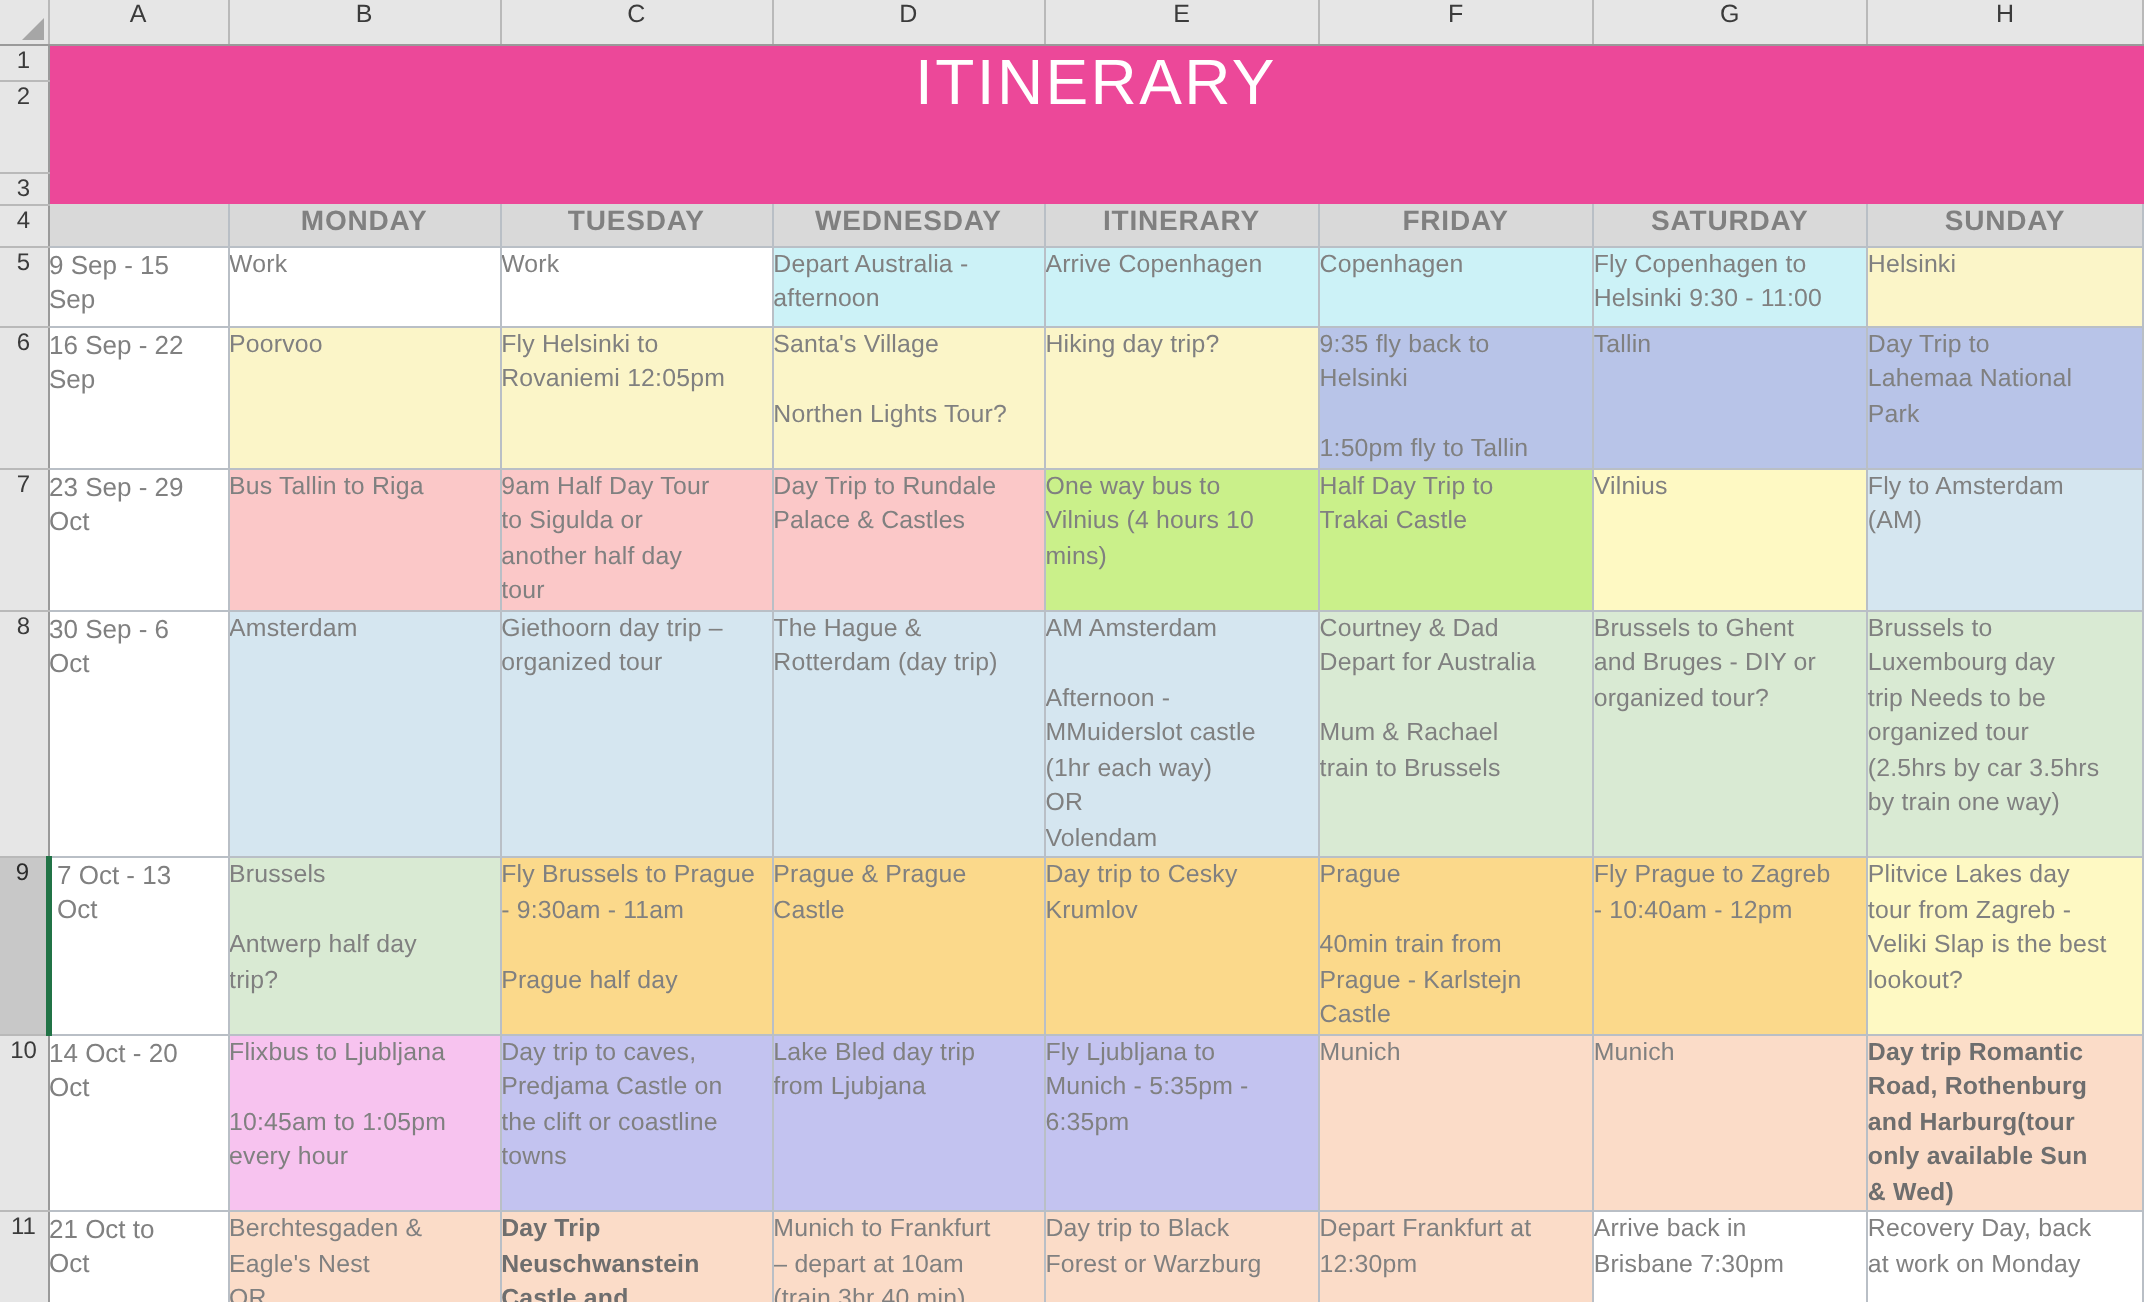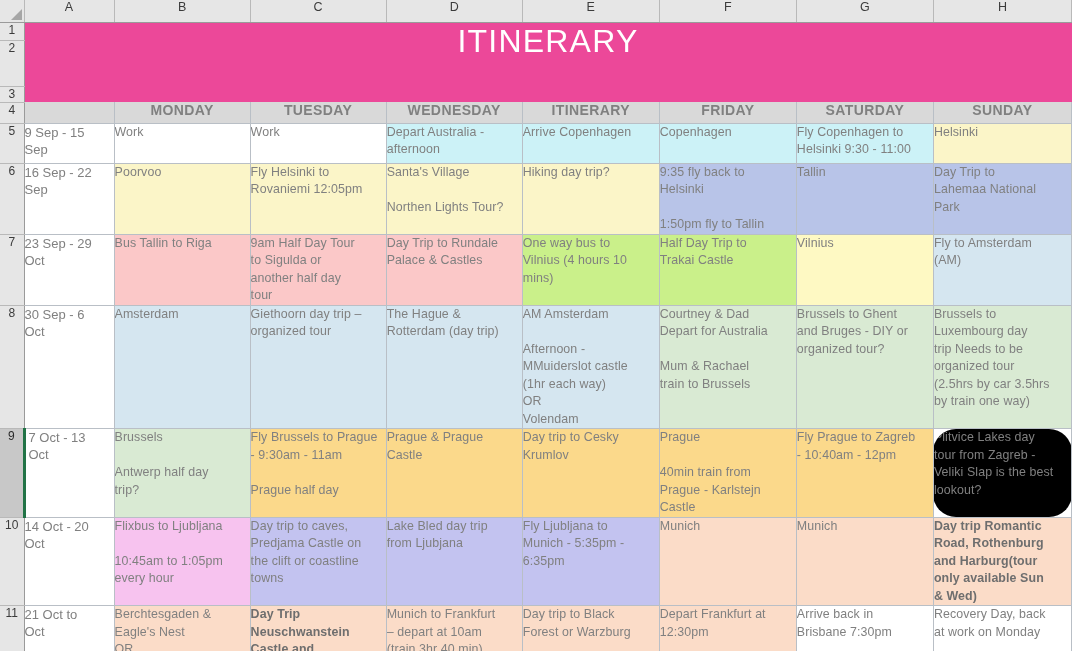--- a/index.html
+++ b/index.html
@@ -289,21 +289,21 @@
 Castle</td>
           <td class="cell" style="background: rgb(251, 217, 139);">Day trip to Cesky
 Krumlov</td>
           <td class="cell" style="background: rgb(251, 217, 139);">Prague
 
 40min train from
 Prague - Karlstejn
 Castle</td>
           <td class="cell" style="background: rgb(251, 217, 139);">Fly Prague to Zagreb
 - 10:40am - 12pm</td>
-          <td class="cell" style="background: #000000; border-radius: 23px;">Plitvice Lakes day
+          <td class="cell" style="background: #fef9c3;">Plitvice Lakes day
 tour from Zagreb -
 Veliki Slap is the best
 lookout?</td>
         </tr>
         <tr style="height: 85px;">
           <td class="rowhdr">10</td>
           <td class="wklabel">14 Oct - 20
 Oct</td>
           <td class="cell" style="background: rgb(247, 195, 239);">Flixbus to Ljubljana
 

